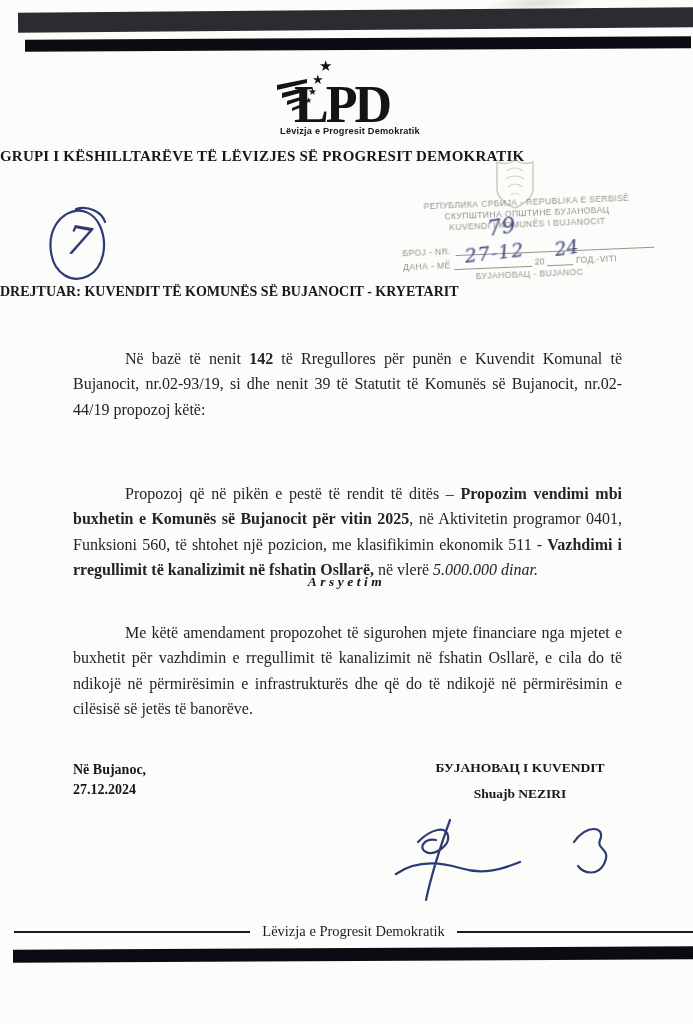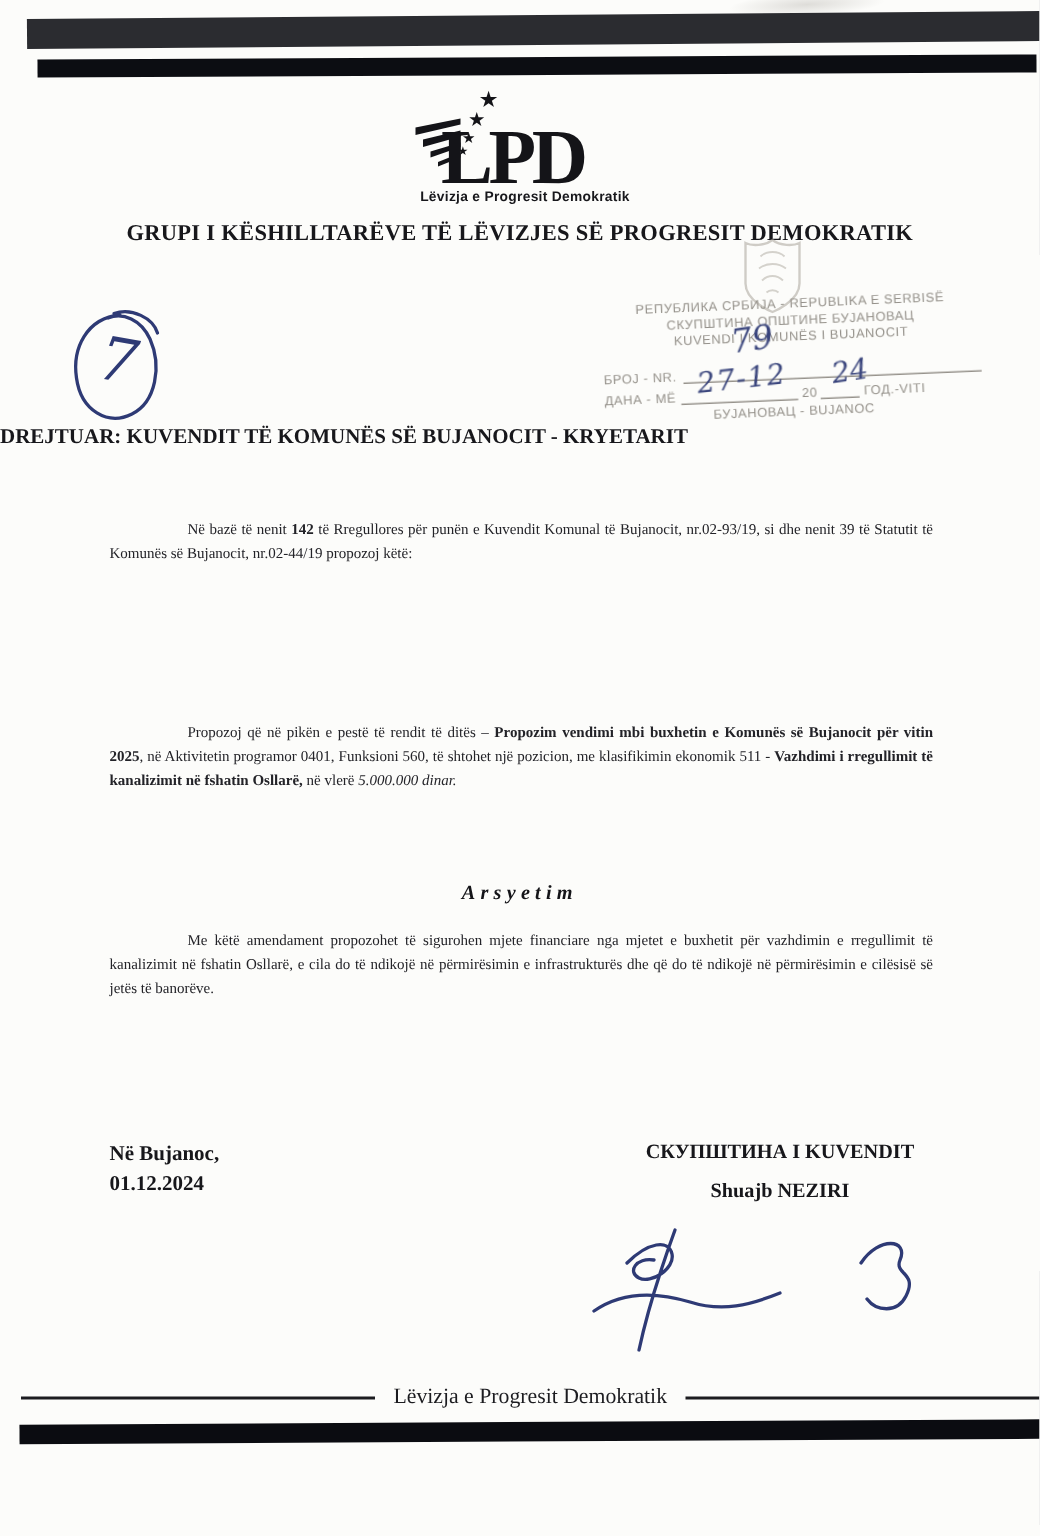--- a/index.html
+++ b/index.html
@@ -11,21 +11,21 @@
   
   .bar-top-1{position:absolute;left:18px;right:-3px;top:10px;height:20px;background:#2b2c30;transform:rotate(-0.45deg);}
   .bar-top-2{position:absolute;left:25px;right:2px;top:38px;height:12px;background:#0c0d12;transform:rotate(-0.3deg);}
   .smudge{position:absolute;left:486px;top:-5px;width:104px;height:16px;border-radius:50%;
     background:radial-gradient(closest-side,#b9b6b0,transparent);opacity:.45;transform:rotate(-3deg);}
   
   .logo{position:absolute;left:270px;top:54px;width:160px;height:92px;}
   .logo svg{display:block;}
   .logo-tagline{position:absolute;left:-12px;top:72px;width:184px;text-align:center;
     font-family:"Liberation Sans",sans-serif;font-size:9.2px;font-weight:bold;letter-spacing:.2px;color:#17171b;}
-  .group-title{position:absolute;left:0;right:0;top:148px;text-align:center;
+  .group-title{position:absolute;left:0;right:0;top:148px;
     font-size:15px;font-weight:bold;letter-spacing:.2px;color:#17171b;}
   
   .shield{position:absolute;left:494px;top:157px;opacity:.55;}
   
   .stamp{position:absolute;left:402px;top:197px;width:252px;transform:rotate(-2.4deg);
     font-family:"Liberation Sans",sans-serif;color:#8f8b84;opacity:.95;filter:blur(.2px);}
   .stamp .s-line{text-align:center;font-size:8.6px;letter-spacing:.4px;line-height:11px;white-space:nowrap;}
   .stamp .s-row{display:flex;align-items:flex-end;font-size:8.6px;letter-spacing:.4px;margin-top:3px;}
   .stamp .s-ul{border-bottom:1px solid #918d86;height:10px;}
   .stamp .num-row{margin-top:12px;}
@@ -34,28 +34,28 @@
   .hand-79{left:86px;top:16px;font-size:22px;transform:rotate(-6deg);}
   .hand-2712{left:62px;top:43px;font-size:19px;transform:rotate(-4deg);letter-spacing:1px;}
   .hand-24{left:152px;top:41px;font-size:19px;transform:rotate(-6deg);}
   
   .circled-mark{position:absolute;left:36px;top:198px;width:84px;height:98px;}
   .circled-mark .digit{position:absolute;left:30px;top:20px;font-family:"DejaVu Serif",serif;
     font-style:italic;font-size:40px;color:#2e3a75;transform:rotate(10deg);}
   
   .addressee{position:absolute;left:0;right:0;top:284px;text-align:left;
     font-size:14px;font-weight:bold;color:#17171b;}
-  .para{position:absolute;left:73px;width:549px;font-size:10px;line-height:1.58;
+  .para{position:absolute;left:73px;width:549px;font-size:16px;line-height:1.58;
     text-align:justify;text-indent:52px;color:#232328;}
   .p-intro{top:346px;}
   .p-proposal{top:481px;}
   .p-just{top:620px;}
   .doc-title{position:absolute;left:0;right:0;top:423px;text-align:center;
     font-size:15.5px;font-weight:bold;letter-spacing:5.5px;color:#141418;}
-  .just-title{position:absolute;left:0;right:0;top:587px;text-align:center;
+  .just-title{position:absolute;left:0;right:0;top:574px;text-align:center;
     font-size:13.5px;font-weight:bold;font-style:italic;letter-spacing:3.5px;color:#141418;}
   .bold{font-weight:bold;}
   .italic{font-style:italic;}
   
   .closing-left{position:absolute;left:73px;top:760px;font-size:14px;font-weight:bold;line-height:1.4;color:#17171b;}
   .closing-right{position:absolute;left:396px;top:760px;width:248px;text-align:center;
     font-size:13.5px;font-weight:bold;color:#17171b;}
   .closing-right .signer{margin-top:10px;}
   .signature{position:absolute;left:388px;top:812px;}
   
@@ -131,25 +131,25 @@
 
 
   <div class="para p-proposal"><span>Propozoj që në pikën e pestë të rendit të ditës – </span><span class="bold">Propozim vendimi mbi buxhetin e Komunës së Bujanocit për vitin 2025</span><span>, në Aktivitetin programor 0401, Funksioni 560, të shtohet një pozicion, me klasifikimin ekonomik 511 - </span><span class="bold">Vazhdimi i rregullimit të kanalizimit në fshatin Osllarë,</span><span> në vlerë </span><span class="italic">5.000.000 dinar.</span></div>
 
   <div class="just-title">Arsyetim</div>
 
   <div class="para p-just">Me këtë amendament propozohet të sigurohen mjete financiare nga mjetet e buxhetit për vazhdimin e rregullimit të kanalizimit në fshatin Osllarë, e cila do të ndikojë në përmirësimin e infrastrukturës dhe që do të ndikojë në përmirësimin e cilësisë së jetës të banorëve.</div>
 
   <div class="closing-left">
     <div>Në Bujanoc,</div>
-    <div>01.12.2024</div>
+    <div>27.12.2024</div>
   </div>
 
   <div class="closing-right">
-    <div>СКУПШТИНА I KUVENDIT</div>
+    <div>БУЈАНОВАЦ I KUVENDIT</div>
     <div class="signer">Shuajb NEZIRI</div>
   </div>
 
   <svg class="signature" width="250" height="108" viewBox="0 0 250 108">
     <path d="M62 8 C54 30 44 60 38 88 M30 30 C44 16 58 14 60 24 C62 34 46 44 38 40 C30 36 36 26 48 28
              M8 62 C28 48 52 50 72 56 C94 63 112 58 132 50" fill="none" stroke="#2e3a75" stroke-width="2.2" stroke-linecap="round"></path>
     <path d="M186 30 C198 12 218 14 212 28 C208 38 224 36 216 52 C210 64 196 62 190 54" fill="none" stroke="#2e3a75" stroke-width="2.2" stroke-linecap="round"></path>
   </svg>
 
   <div class="footer-line">

